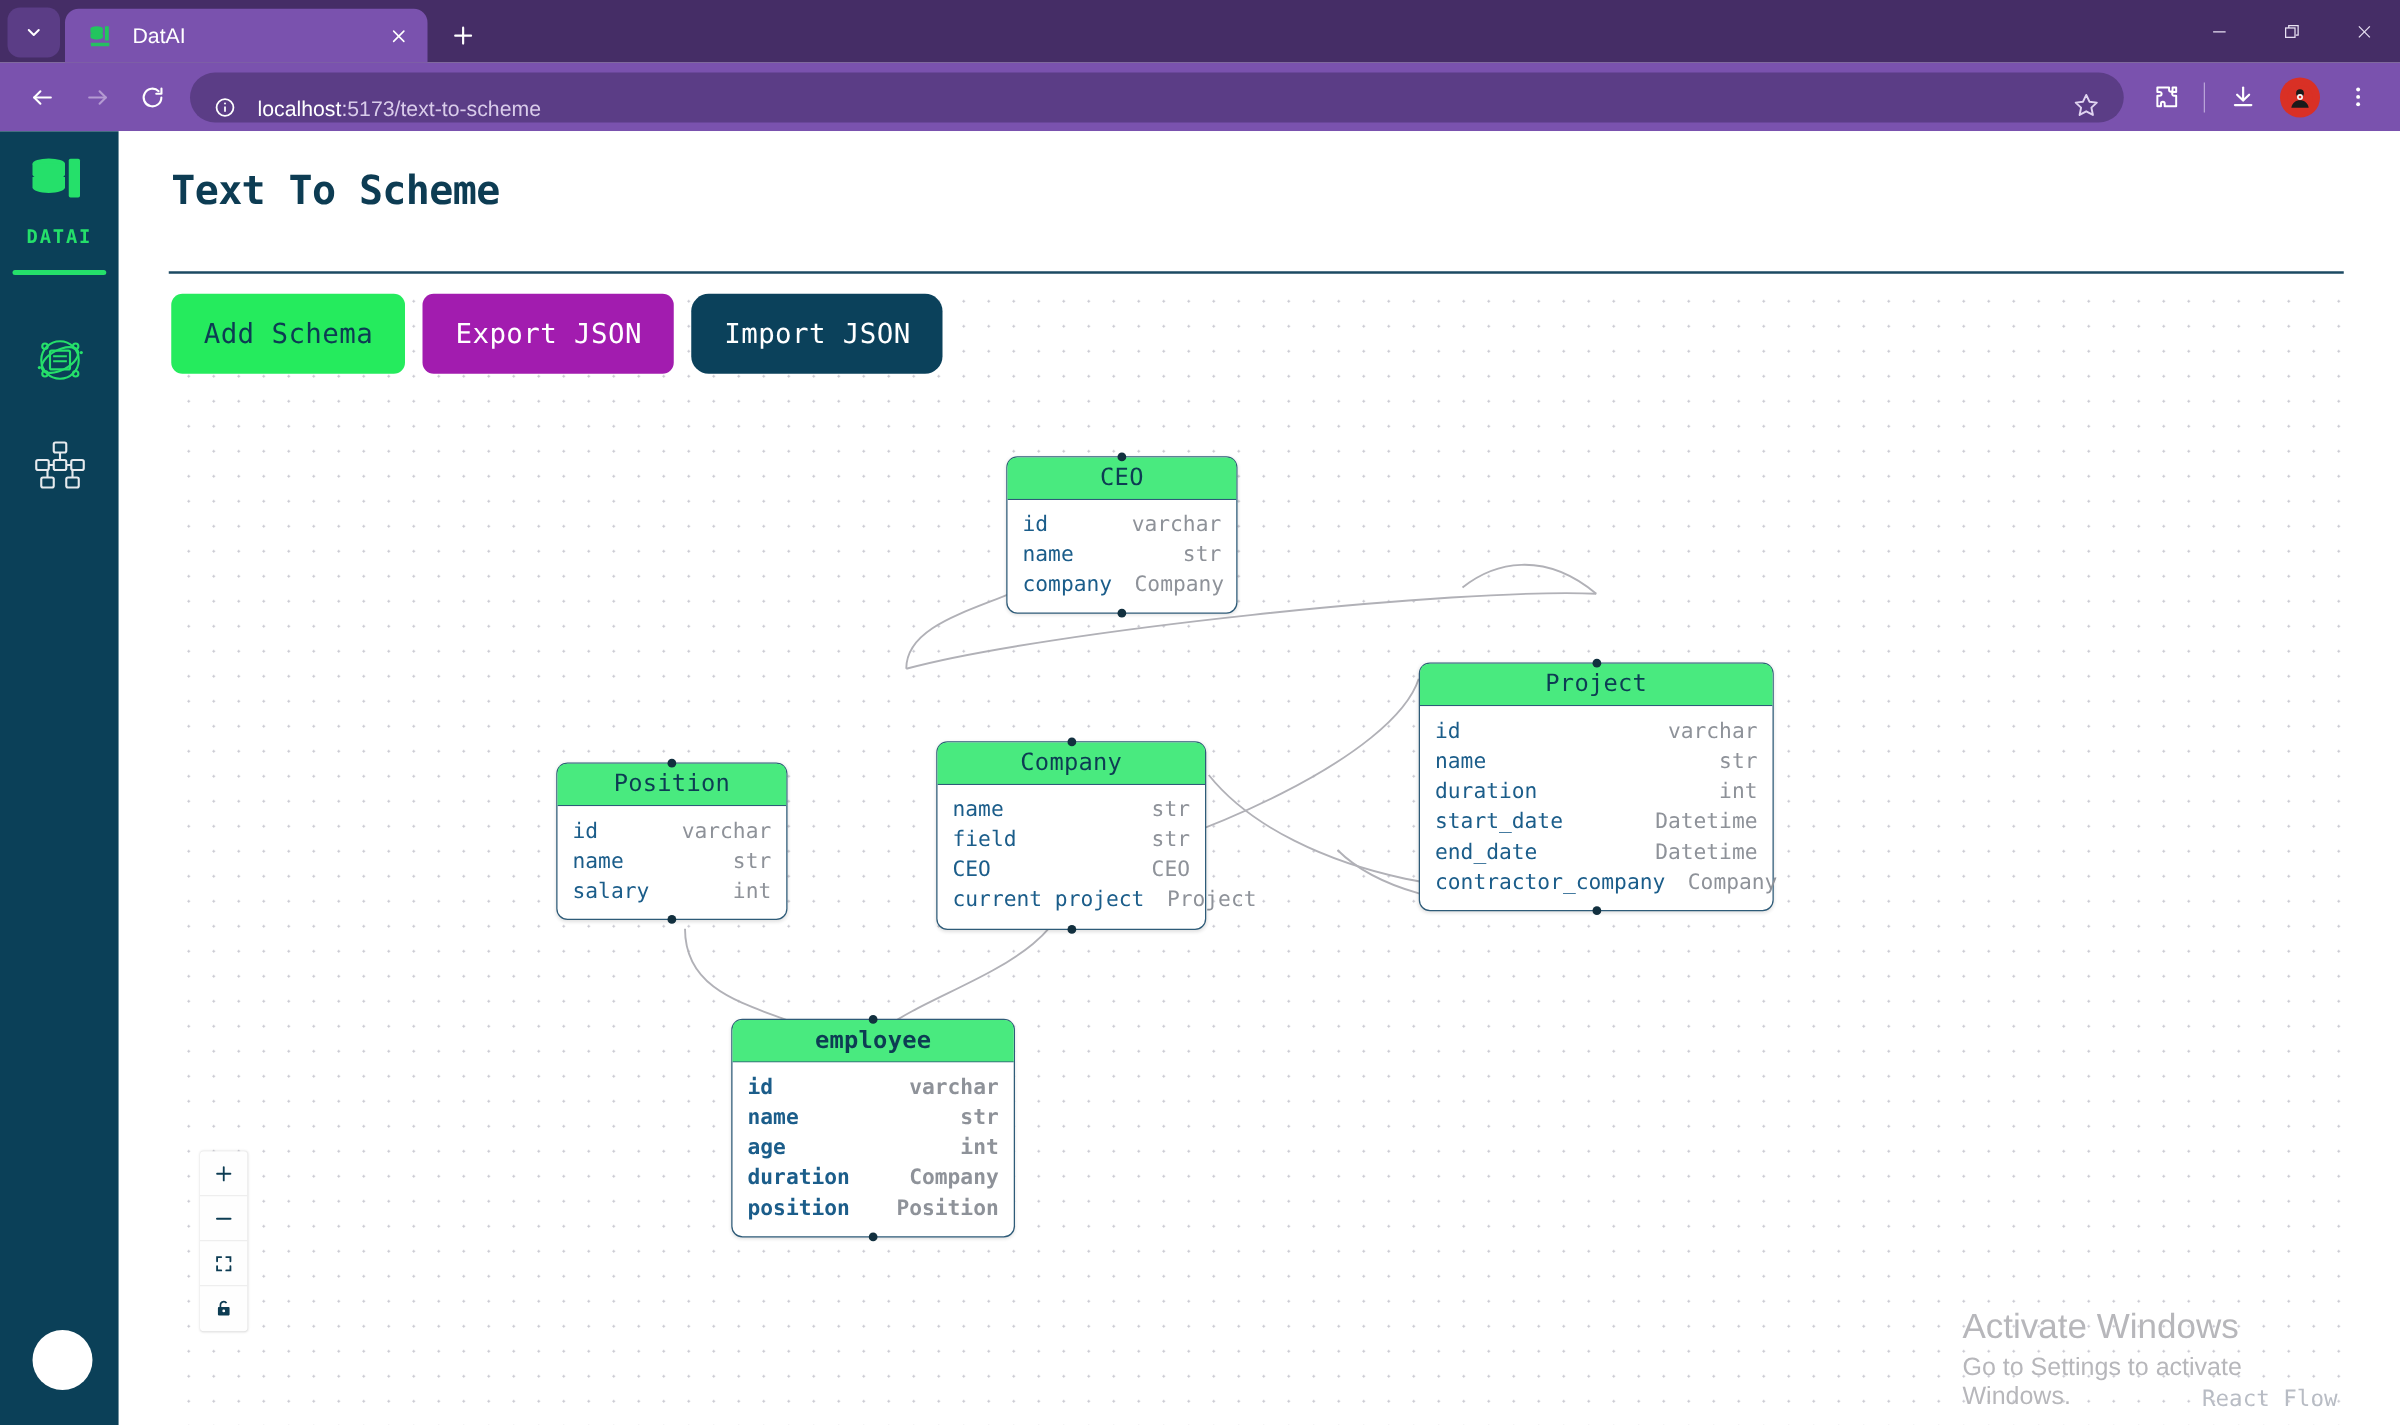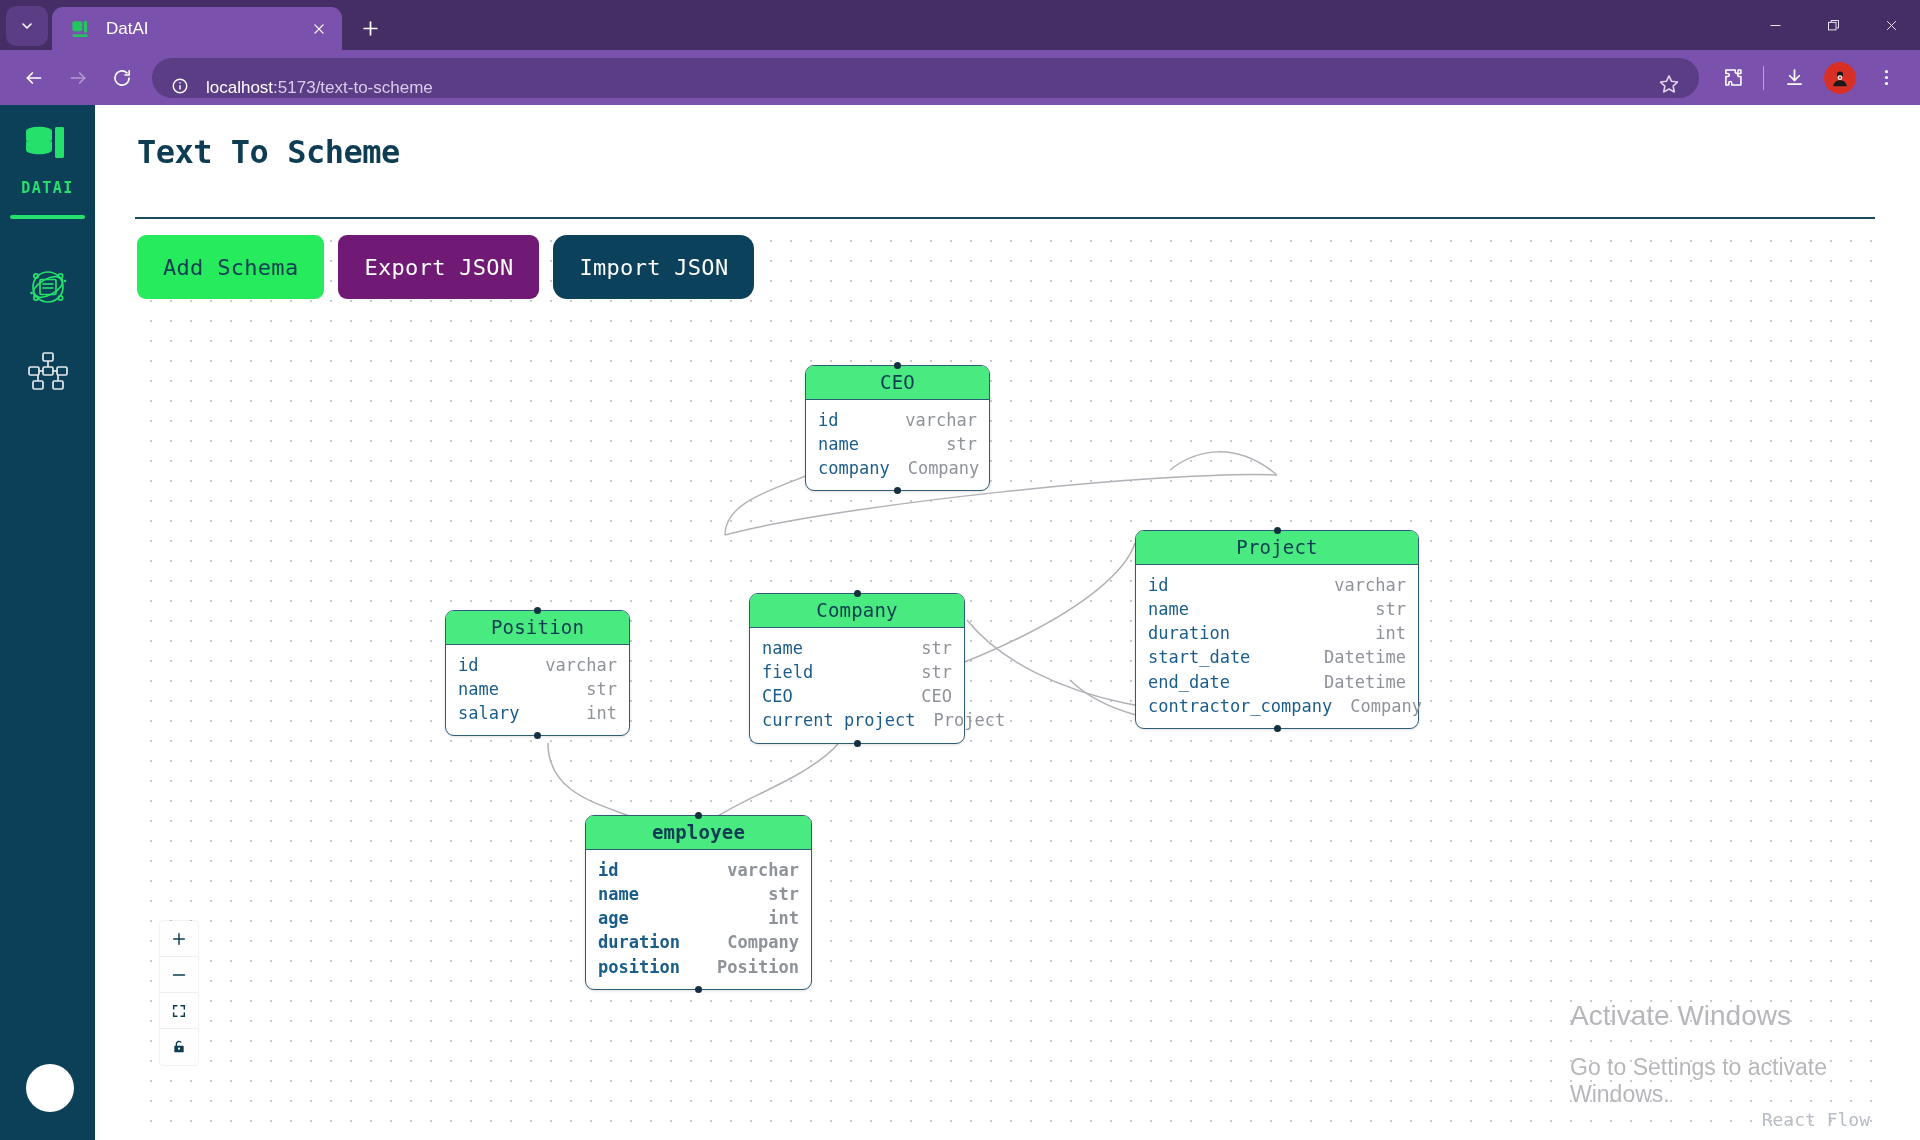--- a/index.html
+++ b/index.html
@@ -262,21 +262,21 @@
     padding: 0 26px;
     border: none;
     border-radius: 9px;
     font-size: 22px;
     font-family: "DejaVu Sans Mono", monospace;
     cursor: pointer;
     display: flex; align-items: center; justify-content: center;
     letter-spacing: 0.3px;
   }
   .btn-add { background: #25eb5d; color: #0d3c53; }
-  .btn-export { background: #701a75; color: #ffffff; }
+  .btn-export { background: #a21caf; color: #ffffff; }
   .btn-import { background: #0b415b; color: #ffffff; border-radius: 14px; }
 
   
   .flow {
     position: absolute;
     left: 40px; top: 120px;
     width: 1745px; height: 915px;
     background-color: #ffffff;
     background-image: radial-gradient(circle, #c9c9d1 1px, transparent 1px);
     background-size: 20px 20px;
@@ -360,29 +360,29 @@
     position: absolute;
     right: 10px; bottom: 10px;
     font-size: 18px;
     color: #b8bcc4;
     font-family: "DejaVu Sans Mono", monospace;
     z-index: 7;
   }
 
   .wm {
     position: absolute;
-    right: 50px; bottom: 32px;
+    right: 50px; bottom: 11px;
     text-align: left;
     color: #b7b7bb;
     z-index: 9;
     pointer-events: none;
     width: 300px;
   }
   .wm-line1 { font-size: 28px; line-height: 1.1; }
-  .wm-line2 { font-size: 23px; margin-top: 22px; }
+  .wm-line2 { font-size: 20px; margin-top: 6px; }
 </style>
 </head>
 <body>
 
 <div class="browser">
 
   <div class="tabstrip">
     <div class="tabs-chevron">
       <svg viewBox="0 0 24 24" fill="none" stroke="currentColor" stroke-width="2.4" stroke-linecap="round" stroke-linejoin="round">
           <polyline points="6 9 12 15 18 9"></polyline>

